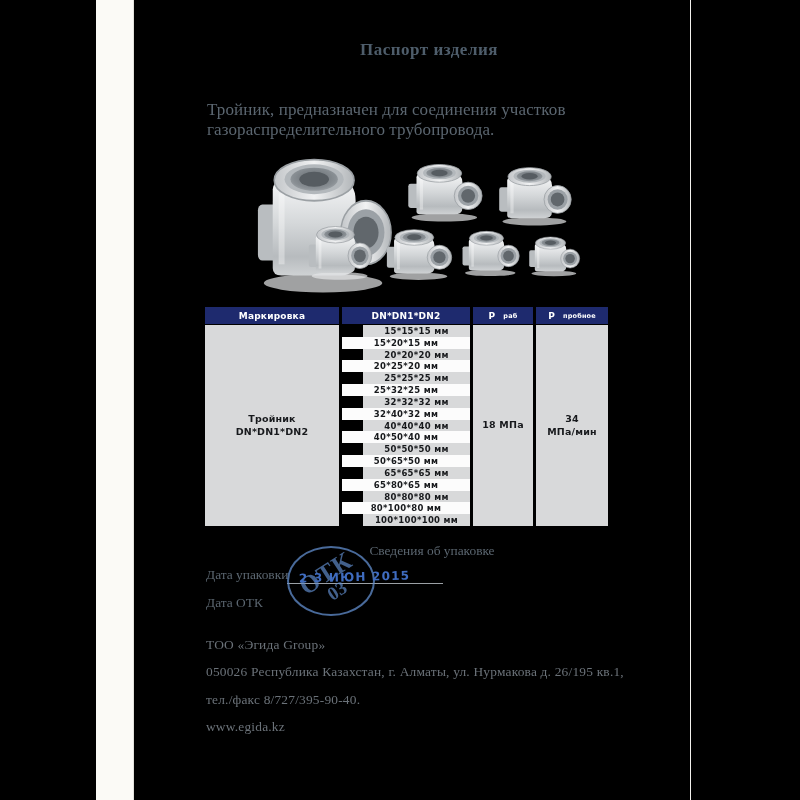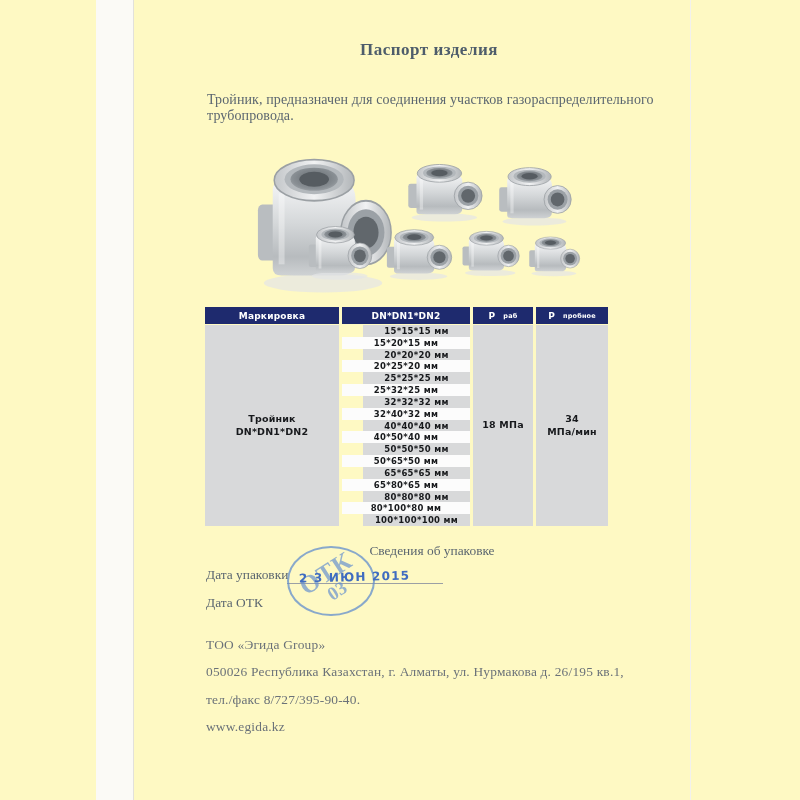--- a/index.html
+++ b/index.html
@@ -1,25 +1,25 @@
 <!DOCTYPE html>
 <html style="--header_bg: #1e2a6e; --row_gray: #d8d9da; --stamp_date_blue: #3f6cc0; --stamp_circle_blue: #628ece;"><head>
 <meta charset="utf-8">
 <style>
   html,body{margin:0;padding:0;background:#ffffff;}
-  .page{position:relative;width:800px;height:800px;background:#fef9c3;overflow:hidden;
+  .page{position:relative;width:800px;height:800px;background:#000000;overflow:hidden;
         font-family:"Liberation Serif",serif;}
   
   .scan-strip{position:absolute;left:96px;top:0;width:37px;height:800px;background:#fbfaf6;}
   .scan-line{position:absolute;left:133px;top:0;width:1px;height:800px;background:#e2e1db;}
   .scan-line-right{position:absolute;left:690px;top:0;width:1px;height:800px;background:#f2f1ed;}
 
   .title{position:absolute;left:205px;top:40px;width:448px;text-align:center;
          font-size:17px;font-weight:bold;color:#4e5d6b;letter-spacing:.5px;}
-  .desc{position:absolute;left:207px;top:92px;width:460px;font-size:14px;color:#5b6670;
+  .desc{position:absolute;left:207px;top:100px;width:460px;font-size:17px;color:#5b6670;
         letter-spacing:.1px;}
 
   .photo{position:absolute;left:228px;top:116px;}
 
   
   .spec-table{position:absolute;left:205px;top:307px;width:403px;height:219px;
               display:flex;gap:3px;}
   .col{display:flex;flex-direction:column;gap:1px;}
   .col-marking{width:134px;}.col-dn{width:128px;}.col-prab{width:60px;}.col-pprob{width:72px;}
   .th{height:17px;flex:0 0 17px;background:var(--header_bg,#1e2a6e);color:#ffffff;

